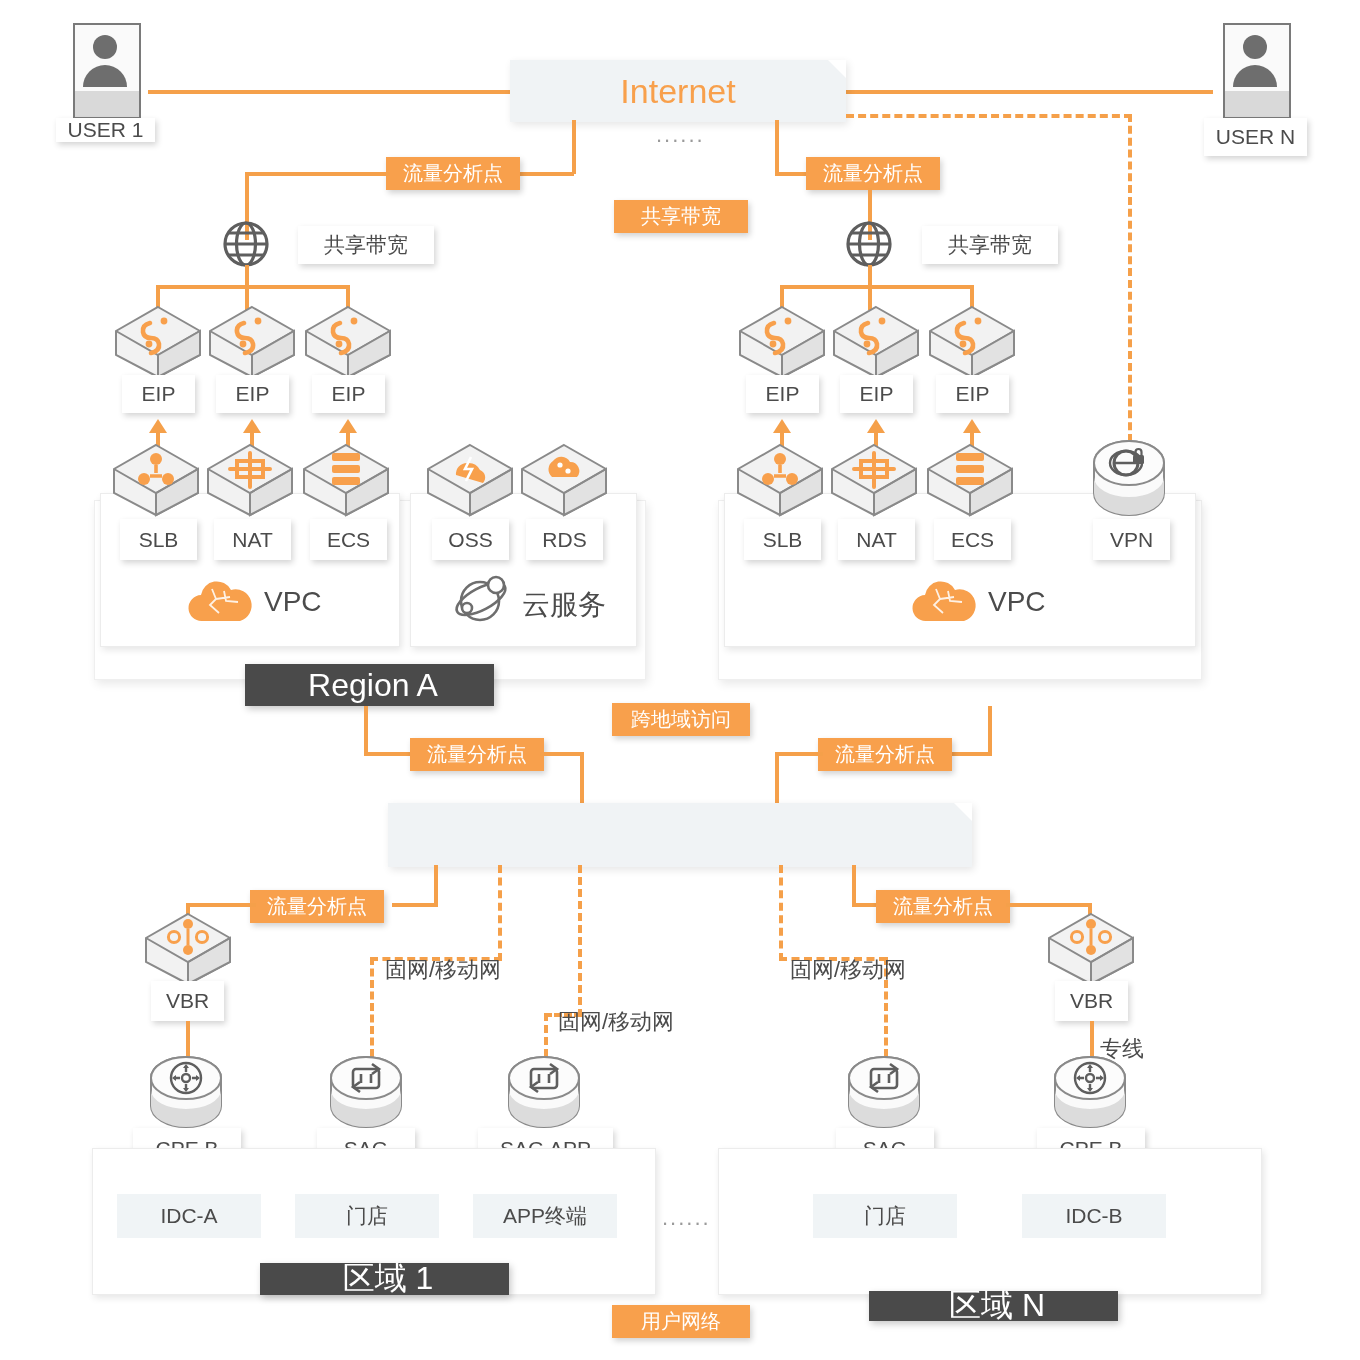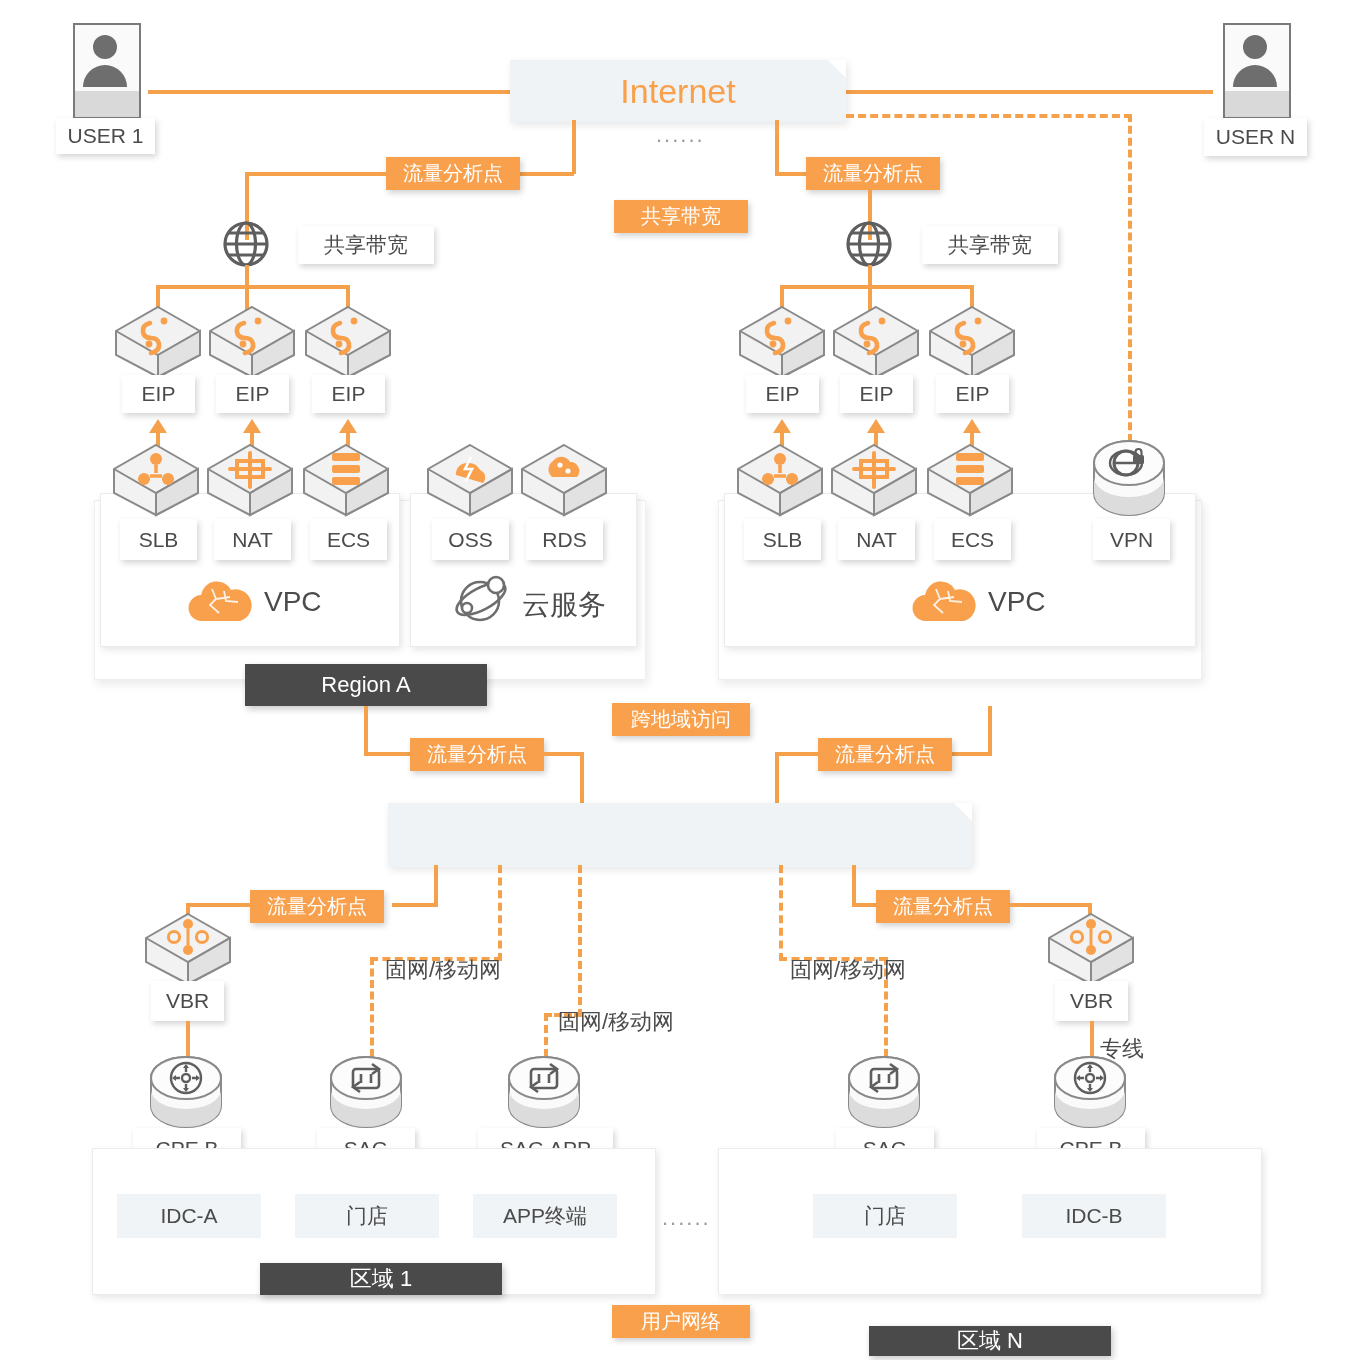--- a/index.html
+++ b/index.html
@@ -31,21 +31,21 @@
     font-size:21px;white-space:nowrap;}
 
   
   .ochip{position:absolute;background:#F8A04C;color:#fff;
     display:flex;align-items:center;justify-content:center;
     font-size:20px;white-space:nowrap;box-shadow:2px 3px 6px rgba(0,0,0,.18);}
 
   
   .darkbar{position:absolute;background:#4A4A4A;color:#fff;
     display:flex;align-items:center;justify-content:center;
-    font-size:22px;white-space:nowrap;box-shadow:2px 3px 7px rgba(0,0,0,.22);}
+    font-size:32px;white-space:nowrap;box-shadow:2px 3px 7px rgba(0,0,0,.22);padding-left:7px;}
 
   
   .bigbox{position:absolute;background:#F0F3F5;color:#F8A04C;
     display:flex;align-items:center;justify-content:center;
     font-size:34px;white-space:nowrap;box-shadow:2px 3px 8px rgba(0,0,0,.10);}
   .bigbox .fold2{position:absolute;top:0;right:0;width:0;height:0;
     border-top:18px solid #fff;border-left:18px solid transparent;}
 
   
   .strip{position:absolute;background:#F0F4F6;color:#4B4B4B;
@@ -83,21 +83,21 @@
 
   <div class="ln h" style="left:843px;top:90px;width:370px;"></div>
 
   <div class="user" style="left:73px;top:23px;">
     <svg width="60" height="66" viewBox="0 0 60 66">
       <circle cx="30" cy="22" r="12" fill="#6E6E6E"></circle>
       <path d="M8 62 a22 22 0 0 1 44 0 z" fill="#6E6E6E"></path>
     </svg>
     <div class="lower"></div>
   </div>
-  <div class="cap" style="left:56px;top:118px;width:99px;height:36px;">USER 1</div>
+  <div class="cap" style="left:56px;top:118px;width:99px;height:24px;">USER 1</div>
 
   <div class="user" style="left:1223px;top:23px;">
     <svg width="60" height="66" viewBox="0 0 60 66">
       <circle cx="30" cy="22" r="12" fill="#6E6E6E"></circle>
       <path d="M8 62 a22 22 0 0 1 44 0 z" fill="#6E6E6E"></path>
     </svg>
     <div class="lower"></div>
   </div>
   <div class="cap" style="left:1204px;top:118px;width:103px;height:38px;">USER N</div>
 
@@ -550,19 +550,19 @@
       <circle cx="38" cy="22" r="4" fill="none" stroke="#5E5E5E" stroke-width="2.4"></circle>
       <path d="M38 10 v6 M38 28 v6 M26 22 h6 M44 22 h6" stroke="#5E5E5E" stroke-width="2.4"></path>
       <path d="M38 8 l-3 4 h6 z M38 36 l-3 -4 h6 z M24 22 l4 -3 v6 z M52 22 l-4 -3 v6 z" fill="#5E5E5E"></path>
     </svg>
   </div>
   <div class="cap" style="left:1037px;top:1128px;width:108px;height:42px;">CPE B</div>
 
   <div class="panel" style="left:718px;top:1148px;width:542px;height:145px;"></div>
   <div class="strip" style="left:813px;top:1194px;width:144px;height:44px;">门店</div>
   <div class="strip" style="left:1022px;top:1194px;width:144px;height:44px;">IDC-B</div>
-  <div class="darkbar" style="left:869px;top:1326px;width:242px;height:30px;">区域 N</div>
+  <div class="darkbar" style="left:869px;top:1291px;width:242px;height:30px;">区域 N</div>
 
   <div class="ochip" style="left:612px;top:1305px;width:138px;height:33px;">
     <span>用户网络</span>
   </div>
 
 </div>
 
 </body></html>

